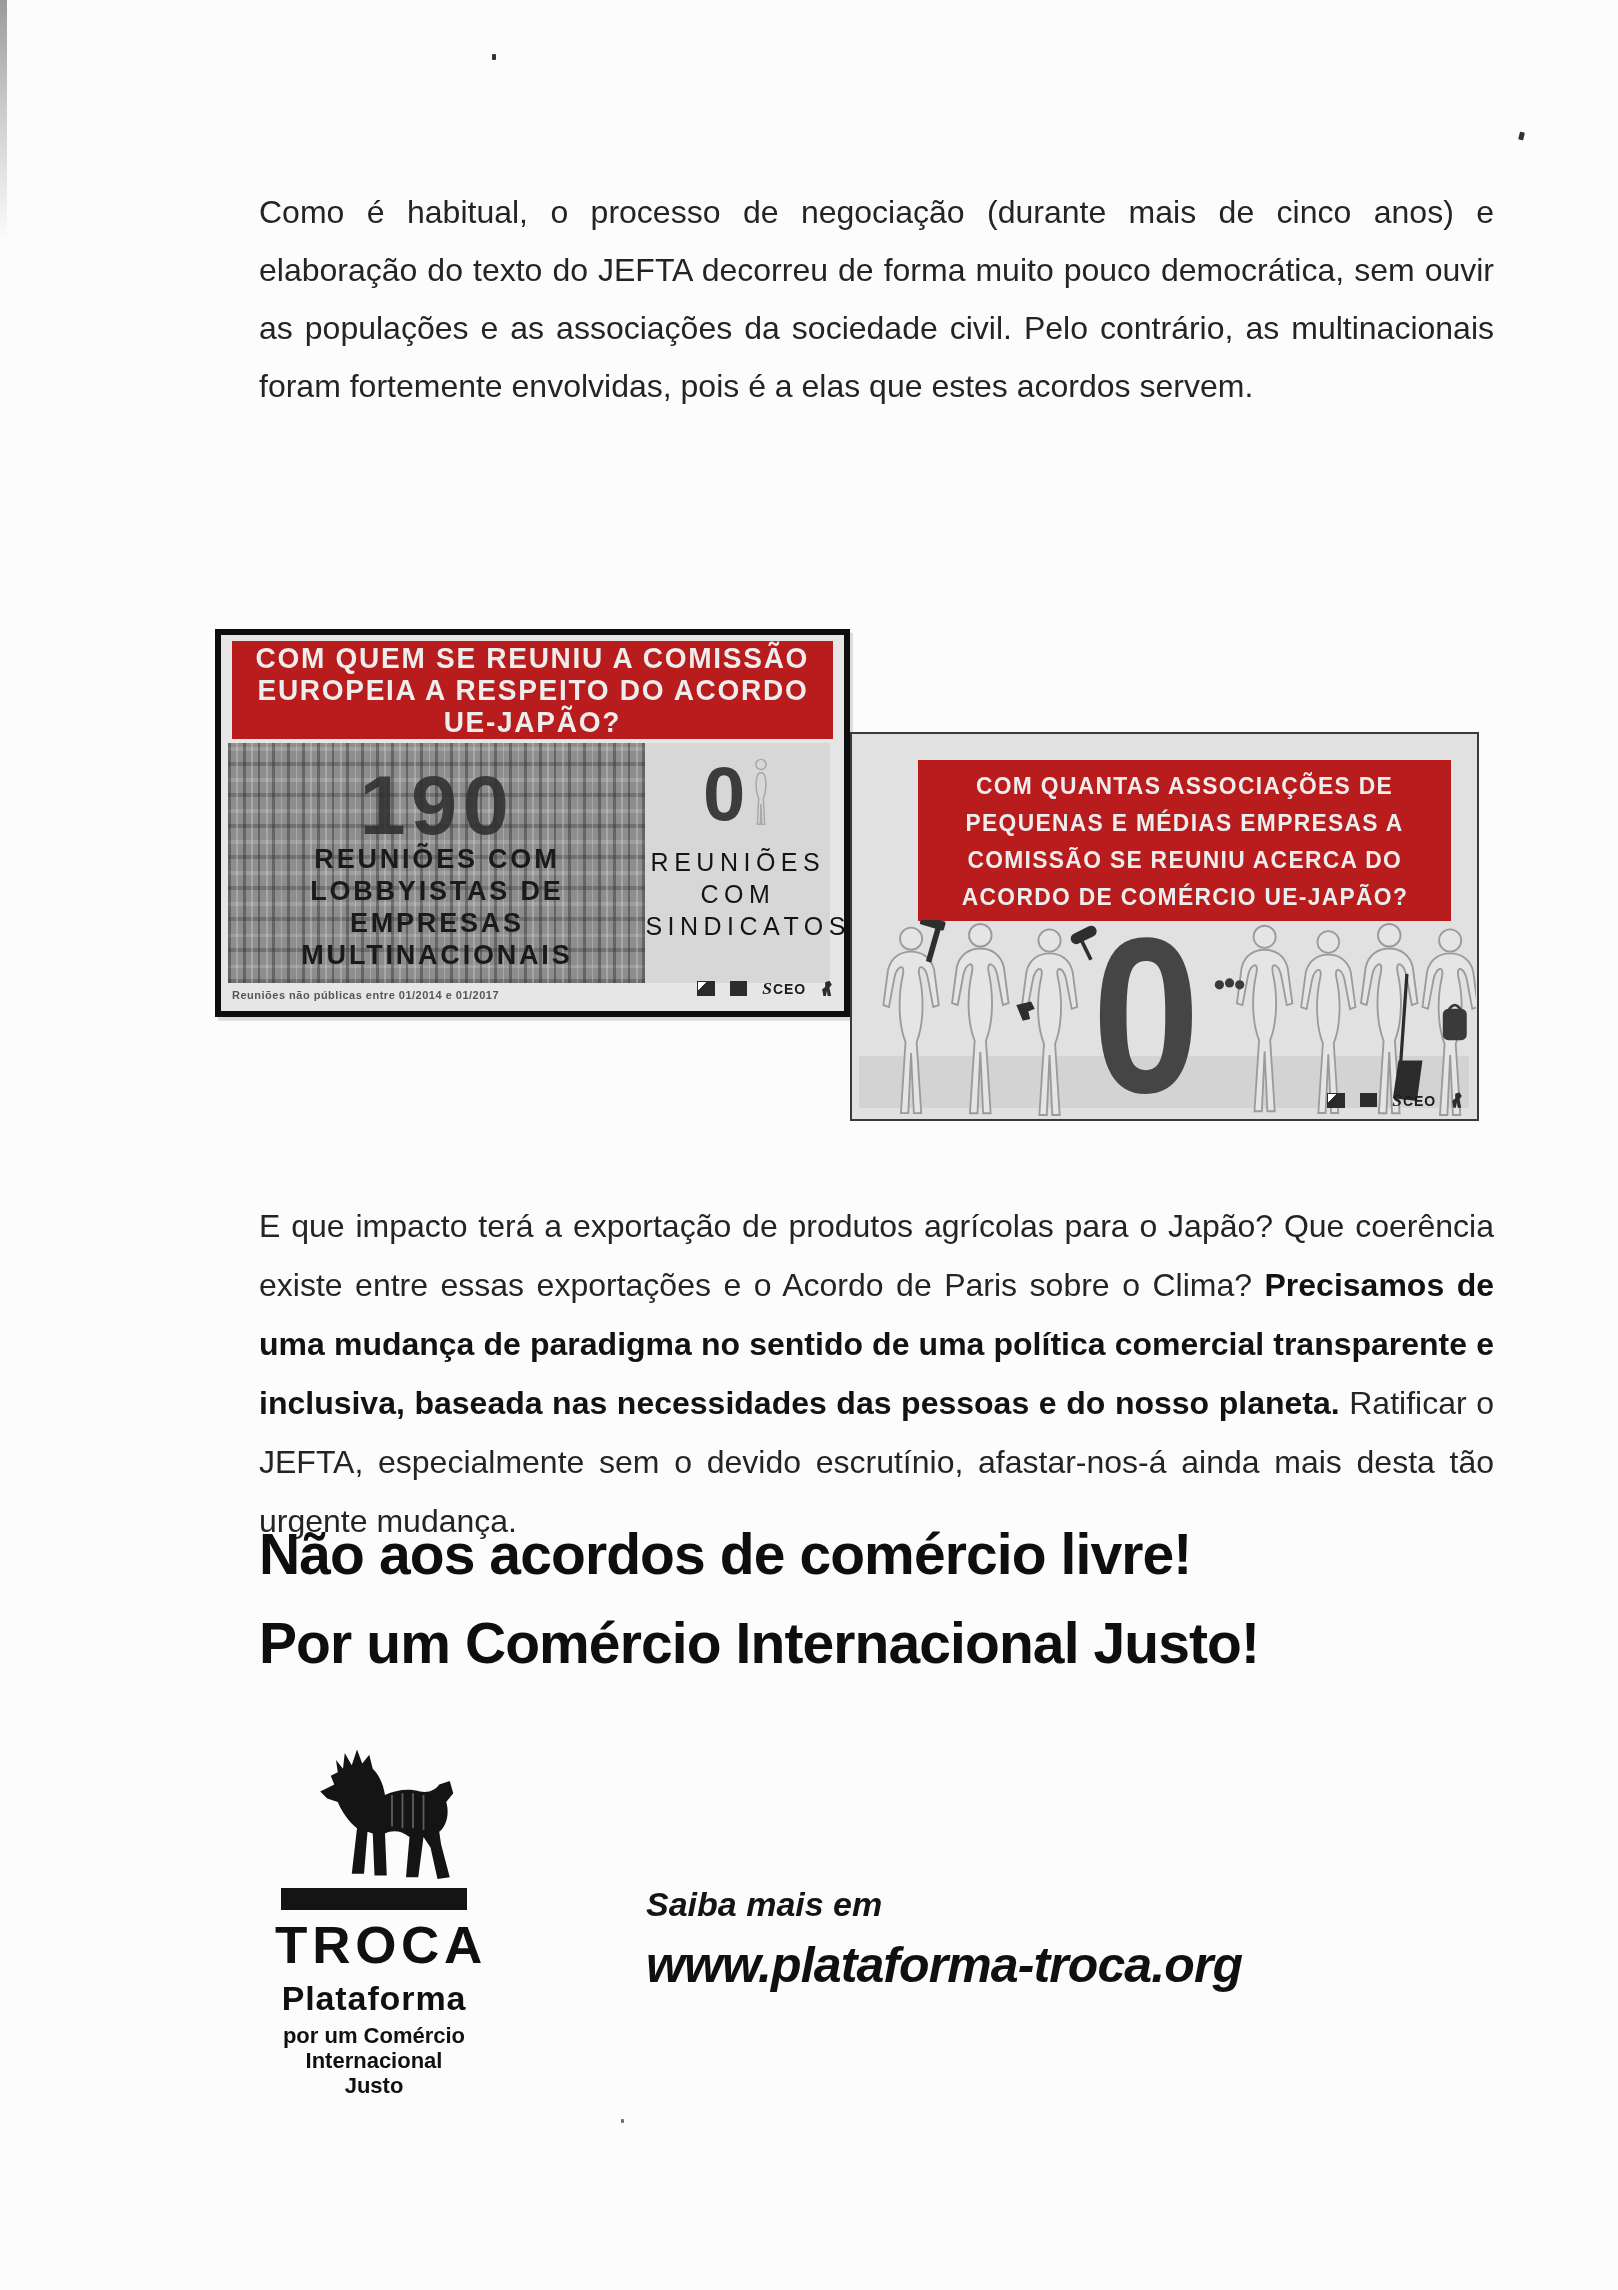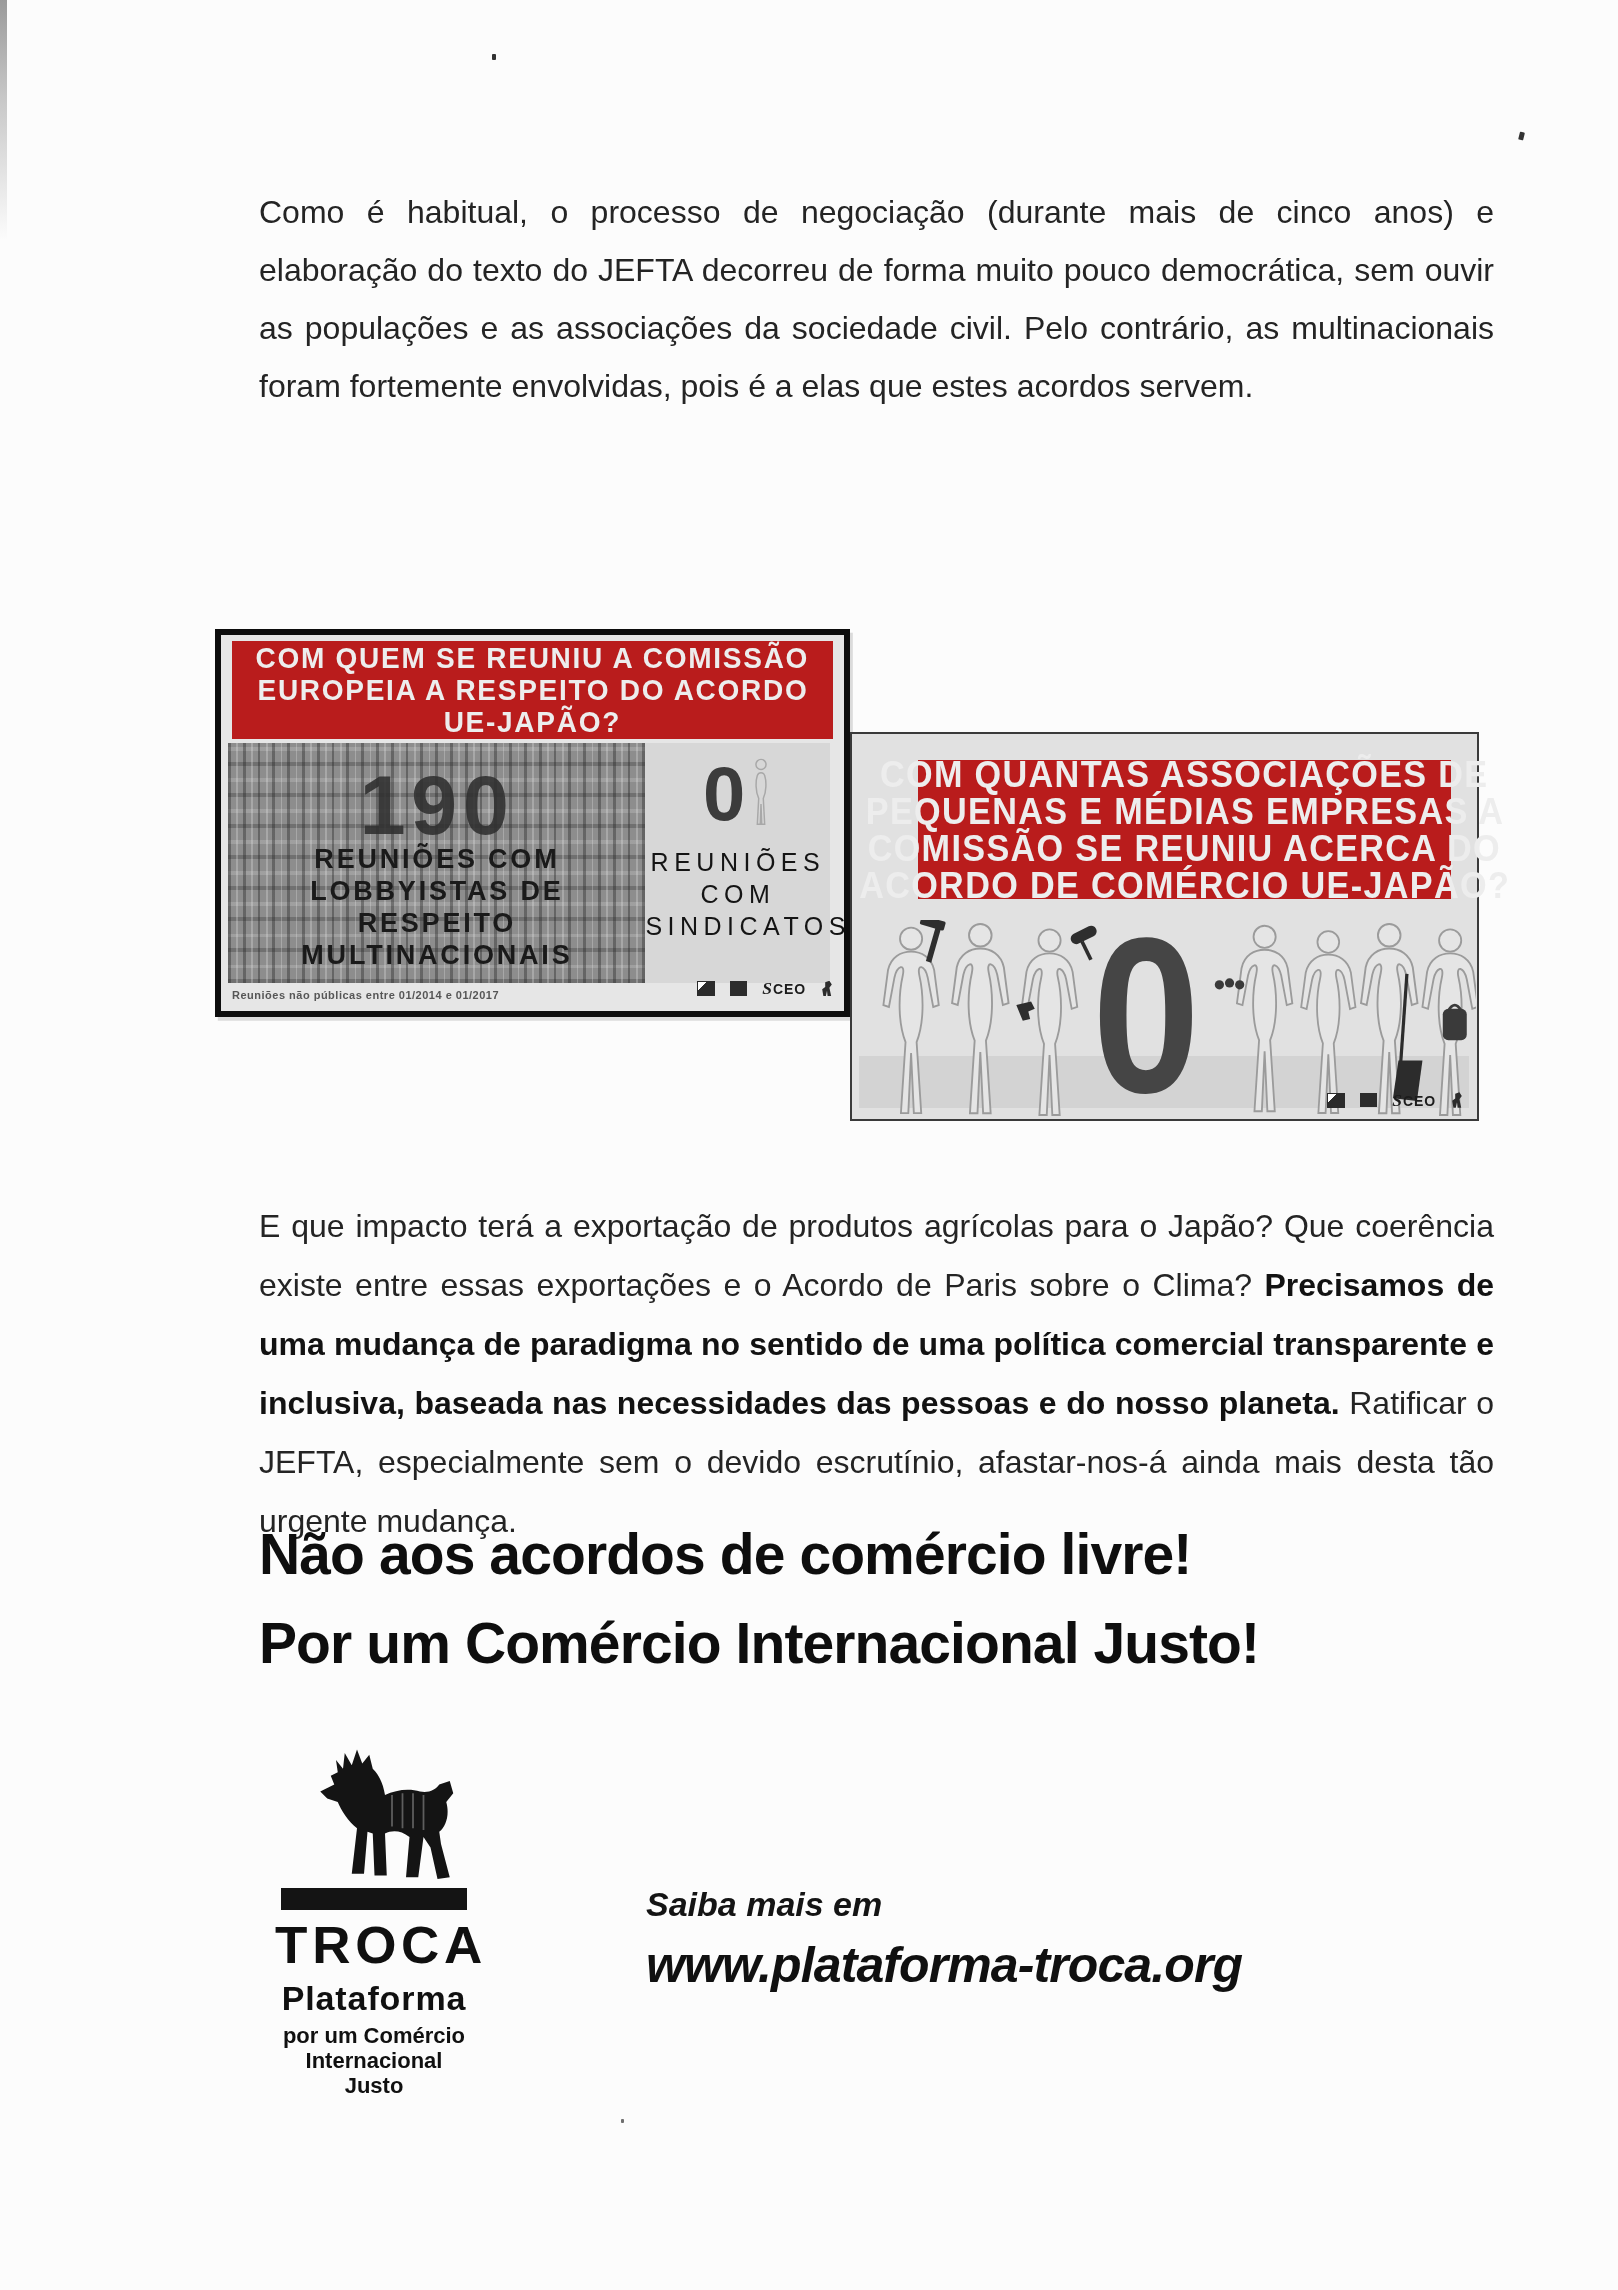--- a/index.html
+++ b/index.html
@@ -79,22 +79,22 @@
   .ceo-mark{font-size:14px;font-weight:700;color:#1c1c1c;letter-spacing:0.9px;}
   .ceo-mark i{font-family:"Liberation Serif",serif;font-size:17.5px;}
   .beast-ic{width:12px;height:15.7px;background:#2c2c2c;
     clip-path:polygon(20% 100%,10% 55%,35% 40%,35% 10%,70% 0,90% 25%,70% 45%,85% 100%,55% 100%,50% 65%,40% 100%);}
 
   
   #ig2{
     position:absolute; left:850px; top:732px; width:629px; height:389px;
     background:#e1e1e1; border:2.8px solid #3a3a3a; box-sizing:border-box;
   }
-  #ig2 .ig-header{left:26px; right:26px; top:26px; height:139px;
-    font-size:36px; line-height:37px; letter-spacing:1.4px;margin-left:40px;}
+  #ig2 .ig-header{left:26px; right:26px; top:26px; height:161px;
+    font-size:24px; line-height:37px; letter-spacing:1.4px;margin-left:40px;}
   #ig2-body{position:absolute; left:0; top:186px; width:624px; height:197px;}
   #ig2-ground{position:absolute; left:7.4px; right:7.4px; bottom:9.2px; height:52px; background:#d3d3d3;}
   #ig2 .big-zero{
     position:absolute; left:233px; top:5.5px; font-size:220px; line-height:181px;
     font-weight:800; color:#454545; transform:scaleX(.88); transform-origin:center;
   }
   #ig2 svg.figs{position:absolute; left:0; top:0;}
   #ig2 .logo-row{right:13px; bottom:6.5px;}
 
   
@@ -128,21 +128,21 @@
       <span>COM QUEM SE REUNIU A COMISSÃO</span>
       <span>EUROPEIA A RESPEITO DO ACORDO</span>
       <span>UE-JAPÃO?</span>
     </div>
     <div id="ig1-photo">
       <div id="ig1-crowd">
         <div class="big-num">190</div>
         <div class="labels">
           <div>REUNIÕES COM</div>
           <div>LOBBYISTAS DE</div>
-          <div>RESPEITO</div>
+          <div>EMPRESAS</div>
           <div>MULTINACIONAIS</div>
         </div>
       </div>
       <div id="ig1-right">
         <div class="zero-row">
           <span>0</span><svg width="24" height="68" viewBox="0 0 26 74">
             <circle cx="13" cy="7" r="5.5" fill="none" stroke="#a8a8a8" stroke-width="1.6"></circle>
             <path d="M9,72 L10.5,44 C7,37 7,25 9,19 C10.5,15 15.5,15 17,19 C19,25 19,37 15.5,44 L17,72 L13.8,72 L13,50 L12.2,72 Z" fill="none" stroke="#a8a8a8" stroke-width="1.6"></path>
           </svg>
         </div>

